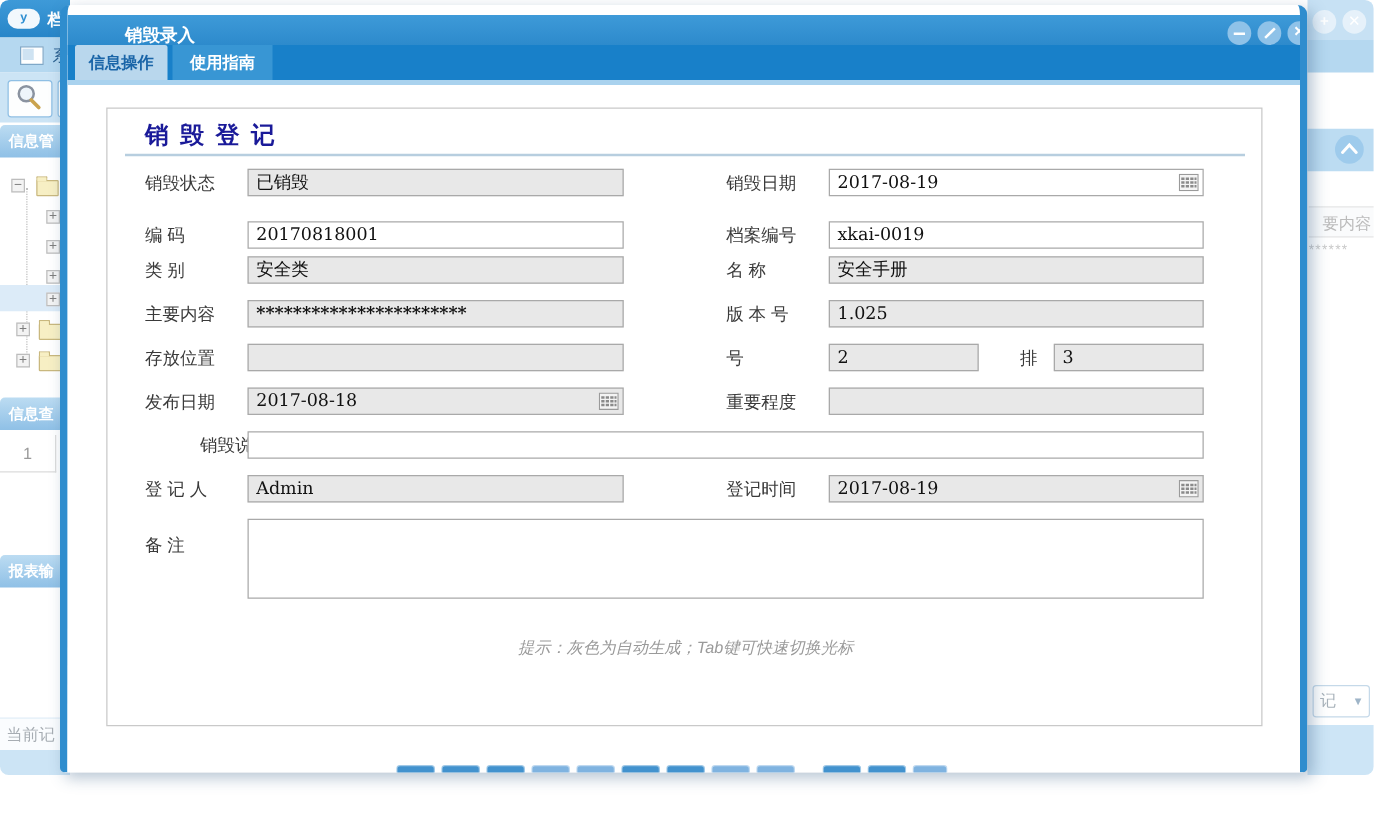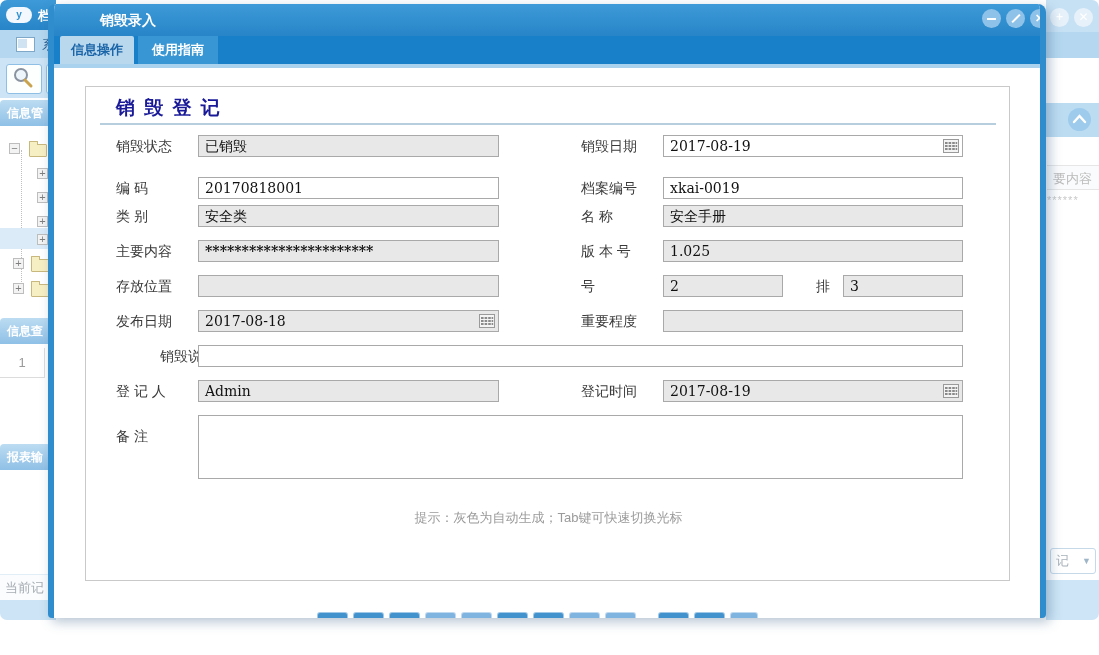--- a/index.html
+++ b/index.html
@@ -38,34 +38,34 @@
              color:#A7ADB3;font-size:13px;line-height:26px;padding-left:5px;box-sizing:border-box;white-space:nowrap;}
   .bg-bottom{left:0;top:600px;width:56px;height:20px;background:#CCE4F5;border-bottom-left-radius:7px;}
   .r-top{left:1046px;top:0;width:53px;height:32px;background:#C7E1F4;border-top-right-radius:7px;}
   .fade-ctrl{position:absolute;width:19px;height:19px;border-radius:50%;background:rgba(255,255,255,.55);
              color:#fff;font-size:12px;font-weight:bold;text-align:center;line-height:19px;}
   .r-band2{left:1046px;top:32px;width:53px;height:26px;background:#B5D8F0;}
   .r-chev{left:1046px;top:103px;width:53px;height:34px;background:#BCDCF2;}
   .chev-circle{left:1068px;top:108px;width:23px;height:23px;border-radius:50%;background:#9ECBEC;}
   .chev-circle svg{position:absolute;left:4px;top:6px;}
   .r-colhdr{left:1047px;top:165px;width:52px;height:25px;background:#FAFBFC;border-top:1px solid #E6E6E6;
-            border-bottom:1px solid #E6E6E6;color:#BBBBBB;font-size:13px;line-height:25px;padding-left:6px;
+            border-bottom:1px solid #E6E6E6;color:#BBBBBB;font-size:13px;line-height:25px;padding-left:11px;
             box-sizing:border-box;white-space:nowrap;overflow:hidden;}
   .r-stars{left:1047px;top:194px;color:#C9C9C9;font-size:11px;letter-spacing:1px;white-space:nowrap;}
   .r-select{left:1050px;top:548px;width:46px;height:26px;background:#fff;border:1px solid #C5D9E9;
             border-radius:3px;color:#A8B2BA;font-size:13px;line-height:24px;padding-left:5px;box-sizing:border-box;}
   .r-select .arr{position:absolute;right:4px;top:0;color:#9FB5C8;font-size:9px;}
   .r-bottom{left:1046px;top:580px;width:53px;height:40px;background:#CDE5F6;border-bottom-right-radius:7px;}
 
   
   #dialog{left:48px;top:4px;width:998px;height:614px;box-sizing:border-box;
           border-left:6px solid #2F8DCE;border-right:6px solid #2F8DCE;
           border-radius:8px 8px 4px 4px;overflow:hidden;background:#fff;
           box-shadow:4px 4px 12px rgba(50,90,130,.35);z-index:10;}
-  .dlg-titlebar{left:0;top:0;width:986px;height:32px;background:linear-gradient(#3E9AD8,#2785C8);font-family:Liberation Serif, serif;}
+  .dlg-titlebar{left:0;top:8px;width:986px;height:32px;background:linear-gradient(#3E9AD8,#2785C8);font-family:Liberation Serif, serif;}
   .dlg-title{left:46px;top:8px;color:#fff;font-weight:bold;font-size:14px;}
   .ctrl{position:absolute;top:5px;width:19px;height:19px;border-radius:50%;background:#8FC2E8;}
   .ctrl .g{position:absolute;left:0;top:0;width:19px;height:19px;color:#fff;font-size:11px;
            font-weight:bold;text-align:center;line-height:19px;}
   .ctrl .minus{position:absolute;left:5px;top:9px;width:9px;height:2px;background:#fff;}
   .ctrl .slash{position:absolute;left:9px;top:4px;width:2px;height:11px;background:#fff;transform:rotate(45deg);}
   .dlg-tabbar{left:0;top:32px;width:986px;height:28px;background:#1880C9;}
   .tab{position:absolute;top:0;height:28px;font-size:13px;font-weight:bold;text-align:center;line-height:28px;}
   .tab.active{left:6px;width:74px;background:#B9D7ED;color:#1A65A8;border-radius:2px 2px 0 0;}
   .tab.inactive{left:84px;width:80px;background:#3896D4;color:#fff;}
@@ -77,21 +77,21 @@
   .form-rule{left:14px;top:36px;width:896px;height:2px;background:#B7CEDF;}
   .flabel{position:absolute;color:#3A3A3A;font-size:14px;top:3px;white-space:nowrap;}
   .frow{position:absolute;left:0;width:925px;height:22px;}
   .fld{position:absolute;top:0;height:22px;background:#fff;border:1px solid #A9A9A9;box-sizing:border-box;
        font-family:"DejaVu Serif","Liberation Serif",serif;font-size:14px;color:#111;
        line-height:20px;padding-left:6px;overflow:hidden;white-space:nowrap;}
   .fld.gray{background:#E8E8E8;}
   .fld .stars{font-weight:bold;letter-spacing:0px;}
   .cal{position:absolute;right:3px;top:3px;width:16px;height:14px;}
   .ta{position:absolute;background:#fff;border:1px solid #A9A9A9;box-sizing:border-box;}
-  .hint{left:0;top:422px;width:925px;text-align:center;color:#9A9A9A;font-size:13px;}
+  .hint{left:0;top:422px;width:925px;text-align:center;color:#9A9A9A;font-size:13px;font-style:italic;}
 
   
   #btn-row{left:263px;top:544px;width:470px;height:22px;}
   .bbtn{position:absolute;top:0;width:31px;height:22px;border-radius:3px 3px 0 0;border:1px solid rgba(255,255,255,.5);box-sizing:border-box;}
   .bbtn.dark{background:#4292CE;}
   .bbtn.light{background:#7FB3E0;}
 </style>
 </head>
 <body>
 

